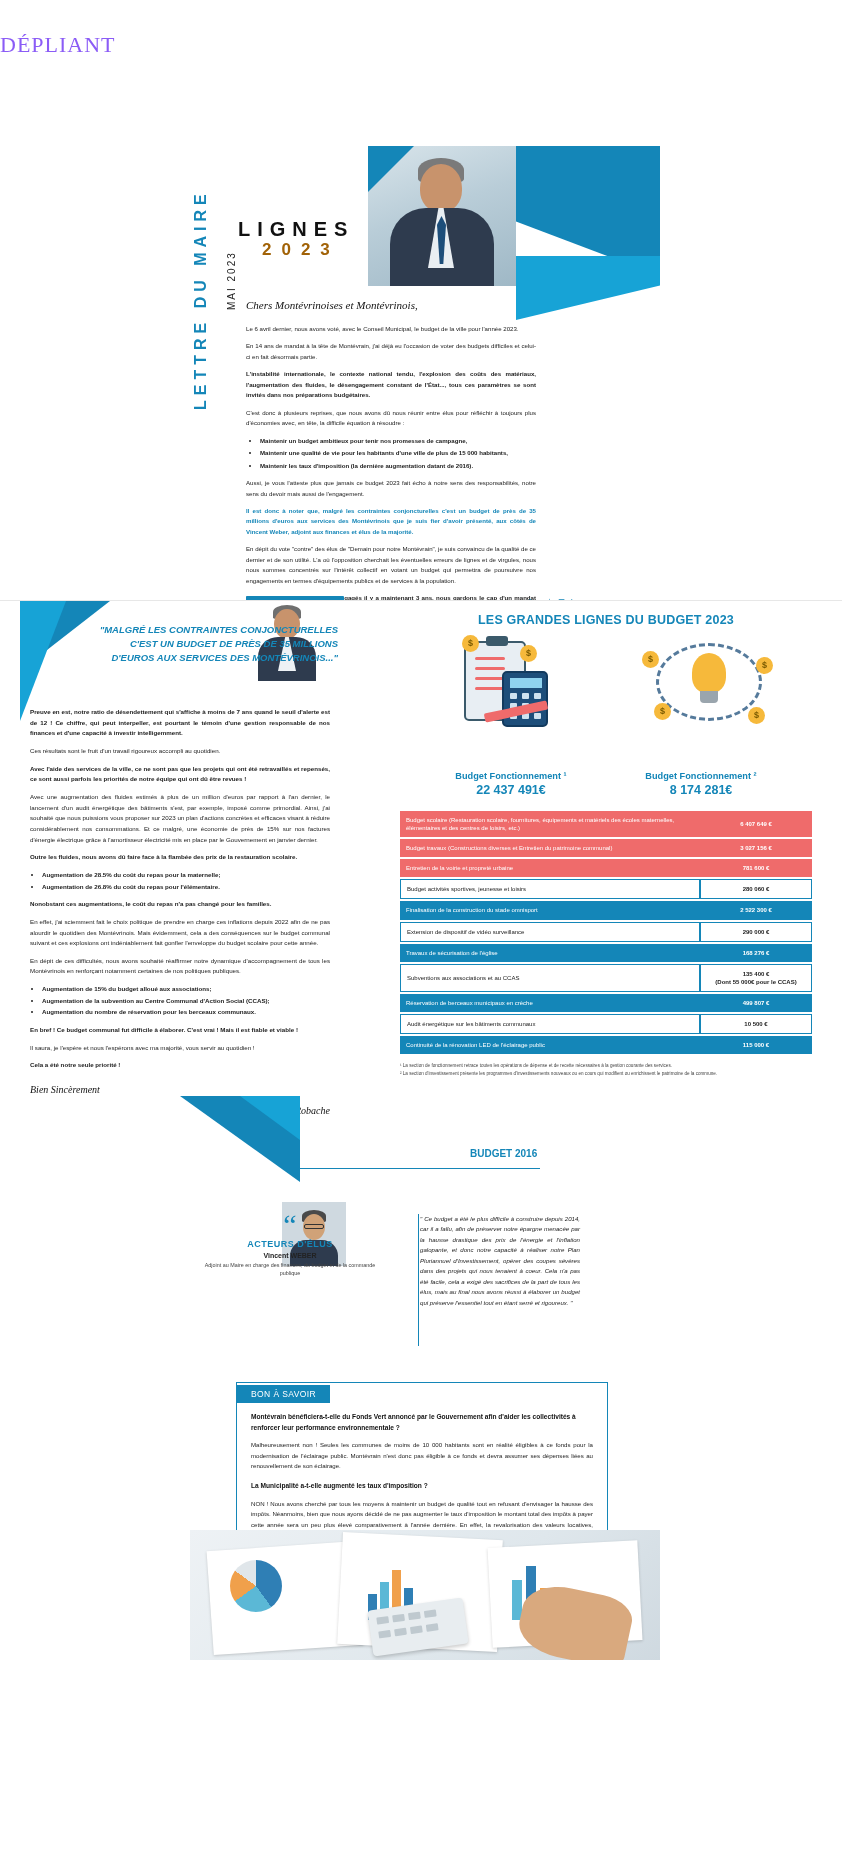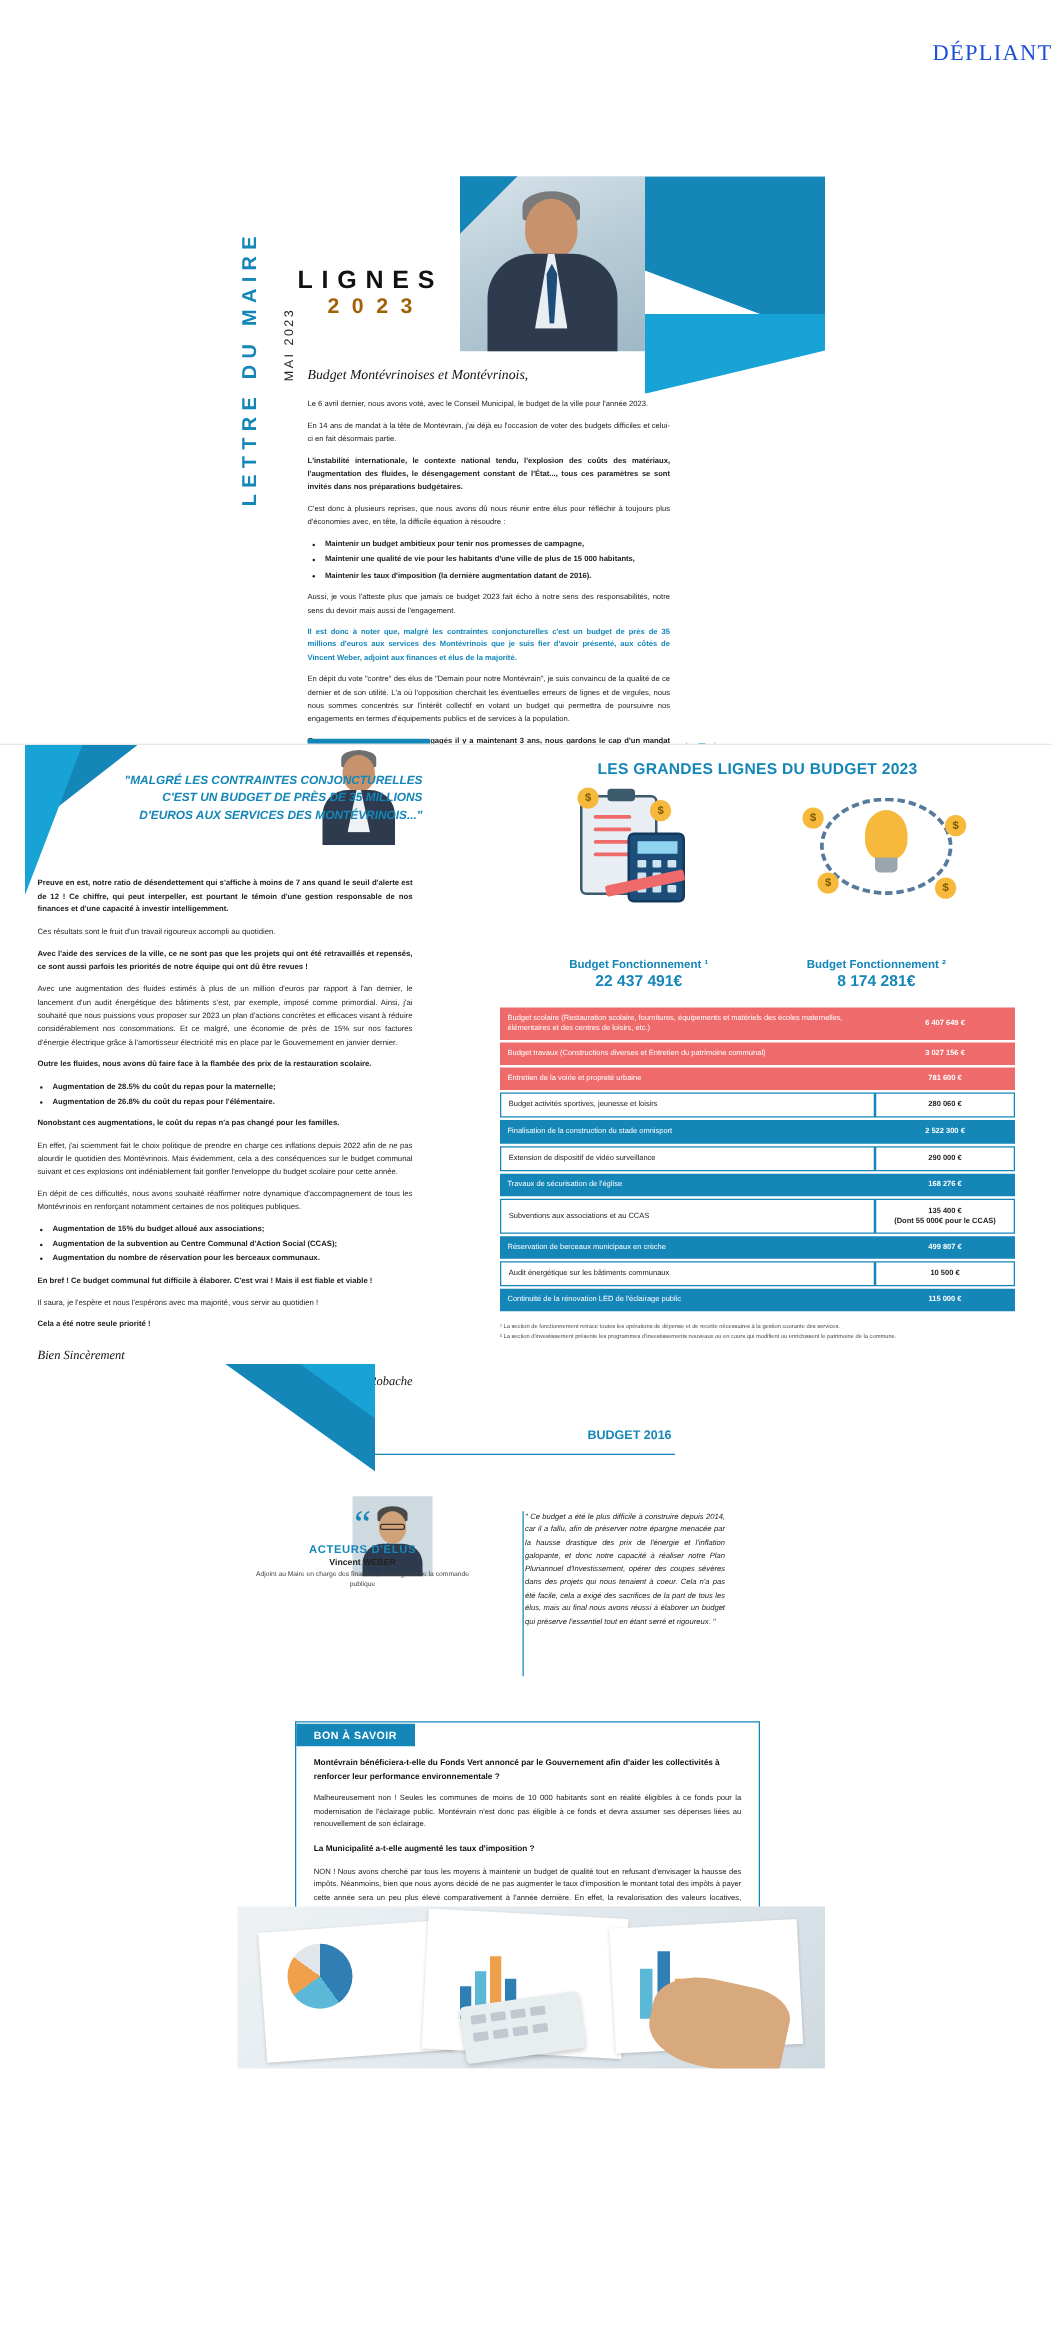--- a/index.html
+++ b/index.html
@@ -7,24 +7,24 @@
     width: 842px;
     background: #ffffff;
     font-family: "Liberation Sans", sans-serif;
     color: #1a1a1a;
     -webkit-font-smoothing: antialiased;
   }
   .page { width: 842px; position: relative; }
 
   
   .doc-title {
-    text-align: right;
-    font-size: 18px;
+    text-align: left;
+    font-size: 22px;
     letter-spacing: 1px;
-    color: #1d4ed8;
+    color: #8b5cf6;
     padding: 32px 0 22px 0;
     font-family: "Liberation Serif", serif;
   }
 
   
   .panel1 {
     position: relative;
     width: 842px;
     height: 490px;
     background: #ffffff;
@@ -274,21 +274,21 @@
     font-size: 6.1px; line-height: 1.72; color: #222; text-align: justify; font-style: italic;
   }
   .p3-sep { position: absolute; left: 418px; top: 118px; width: 1px; height: 132px; background: #1486b8; }
 
   
   .bonasavoir {
     position: absolute; left: 236px; top: 286px; width: 372px;
     border: 1px solid #1486b8; padding: 0 14px 14px 14px; background: #fff;
   }
   .bas-head {
-    background: #1486b8; color: #fff; font-size: 8.5px; font-weight: bold;
+    background: #1486b8; color: #fff; font-size: 8.5px; font-weight: normal;
     display: inline-block; padding: 4px 14px; margin-left: -14px; letter-spacing: .4px;
   }
   .bas-q { font-size: 6.6px; font-weight: bold; color: #111; line-height: 1.6; margin: 9px 0 7px 0; }
   .bas-p { font-size: 6.1px; line-height: 1.75; color: #222; text-align: justify; margin-bottom: 9px; }
 
   
   .panel4 {
     position: relative; width: 842px; height: 130px; margin-top: 34px; overflow: hidden;
   }
   .photo-strip {
@@ -325,21 +325,21 @@
     <div class="photo-block">
       <div class="hair"></div>
       <div class="head"></div>
       <div class="body"></div>
       <div class="shirt"></div>
       <div class="tie"></div>
     </div>
     <div class="tri-tl"></div>
 
     <div class="letter">
-      <span class="salut">Budget Montévrinoises et Montévrinois,</span>
+      <span class="salut">Chers Montévrinoises et Montévrinois,</span>
       <p>Le 6 avril dernier, nous avons voté, avec le Conseil Municipal, le budget de la ville pour l'année 2023.</p>
       <p>En 14 ans de mandat à la tête de Montévrain, j'ai déjà eu l'occasion de voter des budgets difficiles et celui-ci en fait désormais partie.</p>
       <p><b>L'instabilité internationale, le contexte national tendu, l'explosion des coûts des matériaux, l'augmentation des fluides, le désengagement constant de l'État..., tous ces paramètres se sont invités dans nos préparations budgétaires.</b></p>
       <p>C'est donc à plusieurs reprises, que nous avons dû nous réunir entre élus pour réfléchir à toujours plus d'économies avec, en tête, la difficile équation à résoudre :</p>
       <ul>
         <li>Maintenir un budget ambitieux pour tenir nos promesses de campagne,</li>
         <li>Maintenir une qualité de vie pour les habitants d'une ville de plus de 15 000 habitants,</li>
         <li>Maintenir les taux d'imposition (la dernière augmentation datant de 2016).</li>
       </ul>
       <p>Aussi, je vous l'atteste plus que jamais ce budget 2023 fait écho à notre sens des responsabilités, notre sens du devoir mais aussi de l'engagement.</p>

